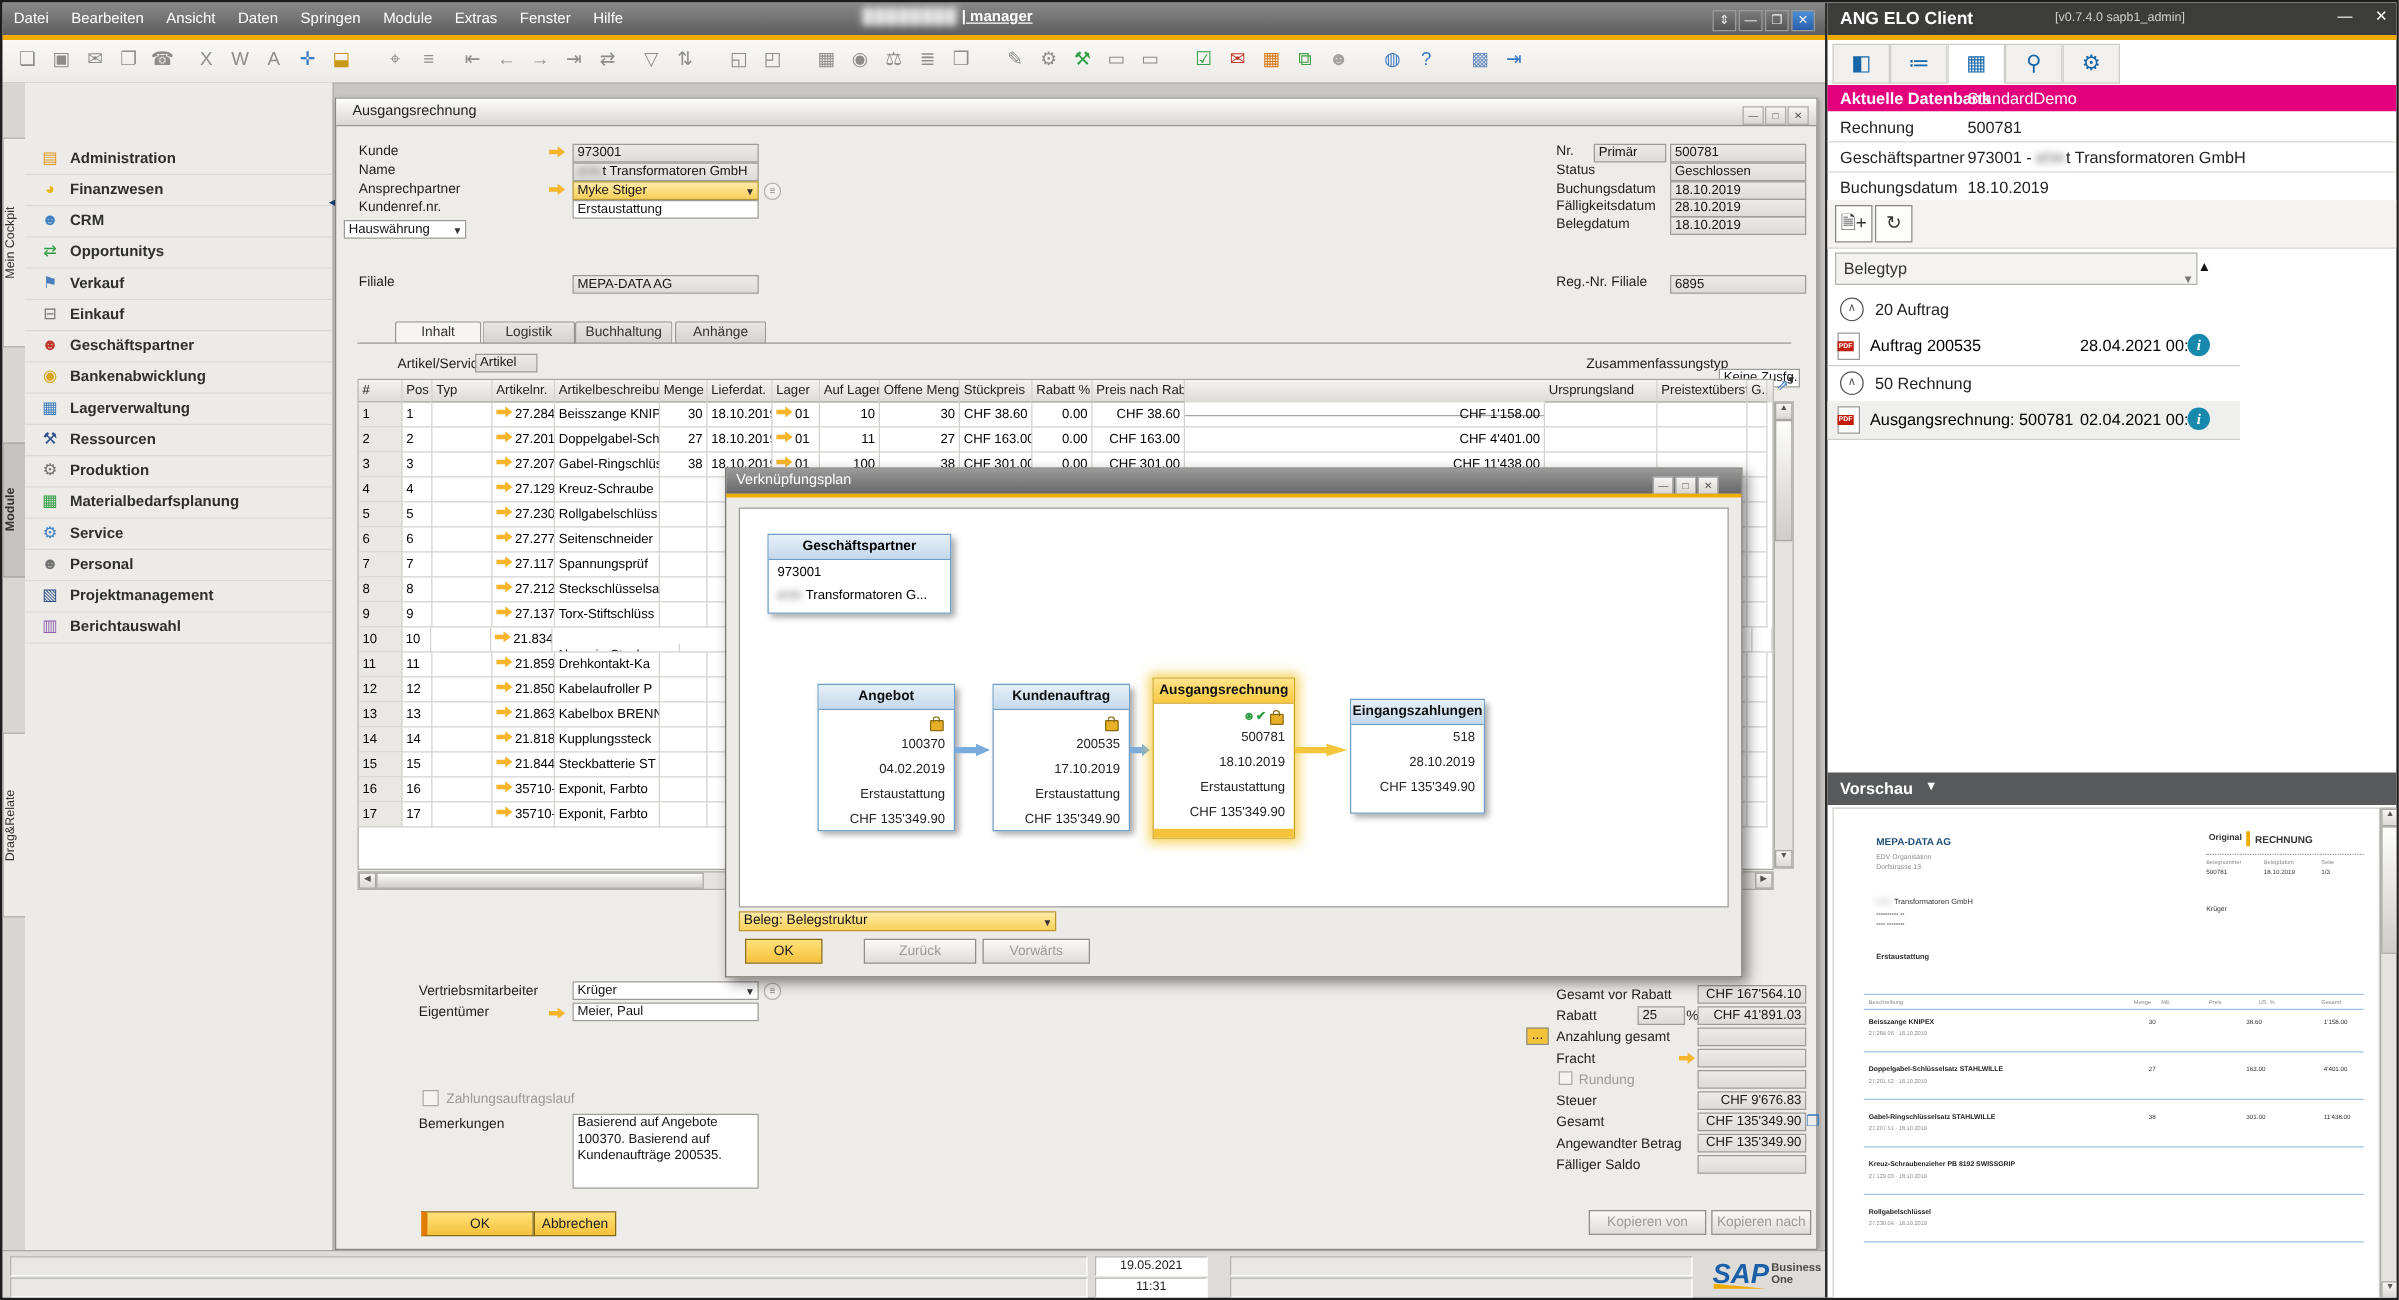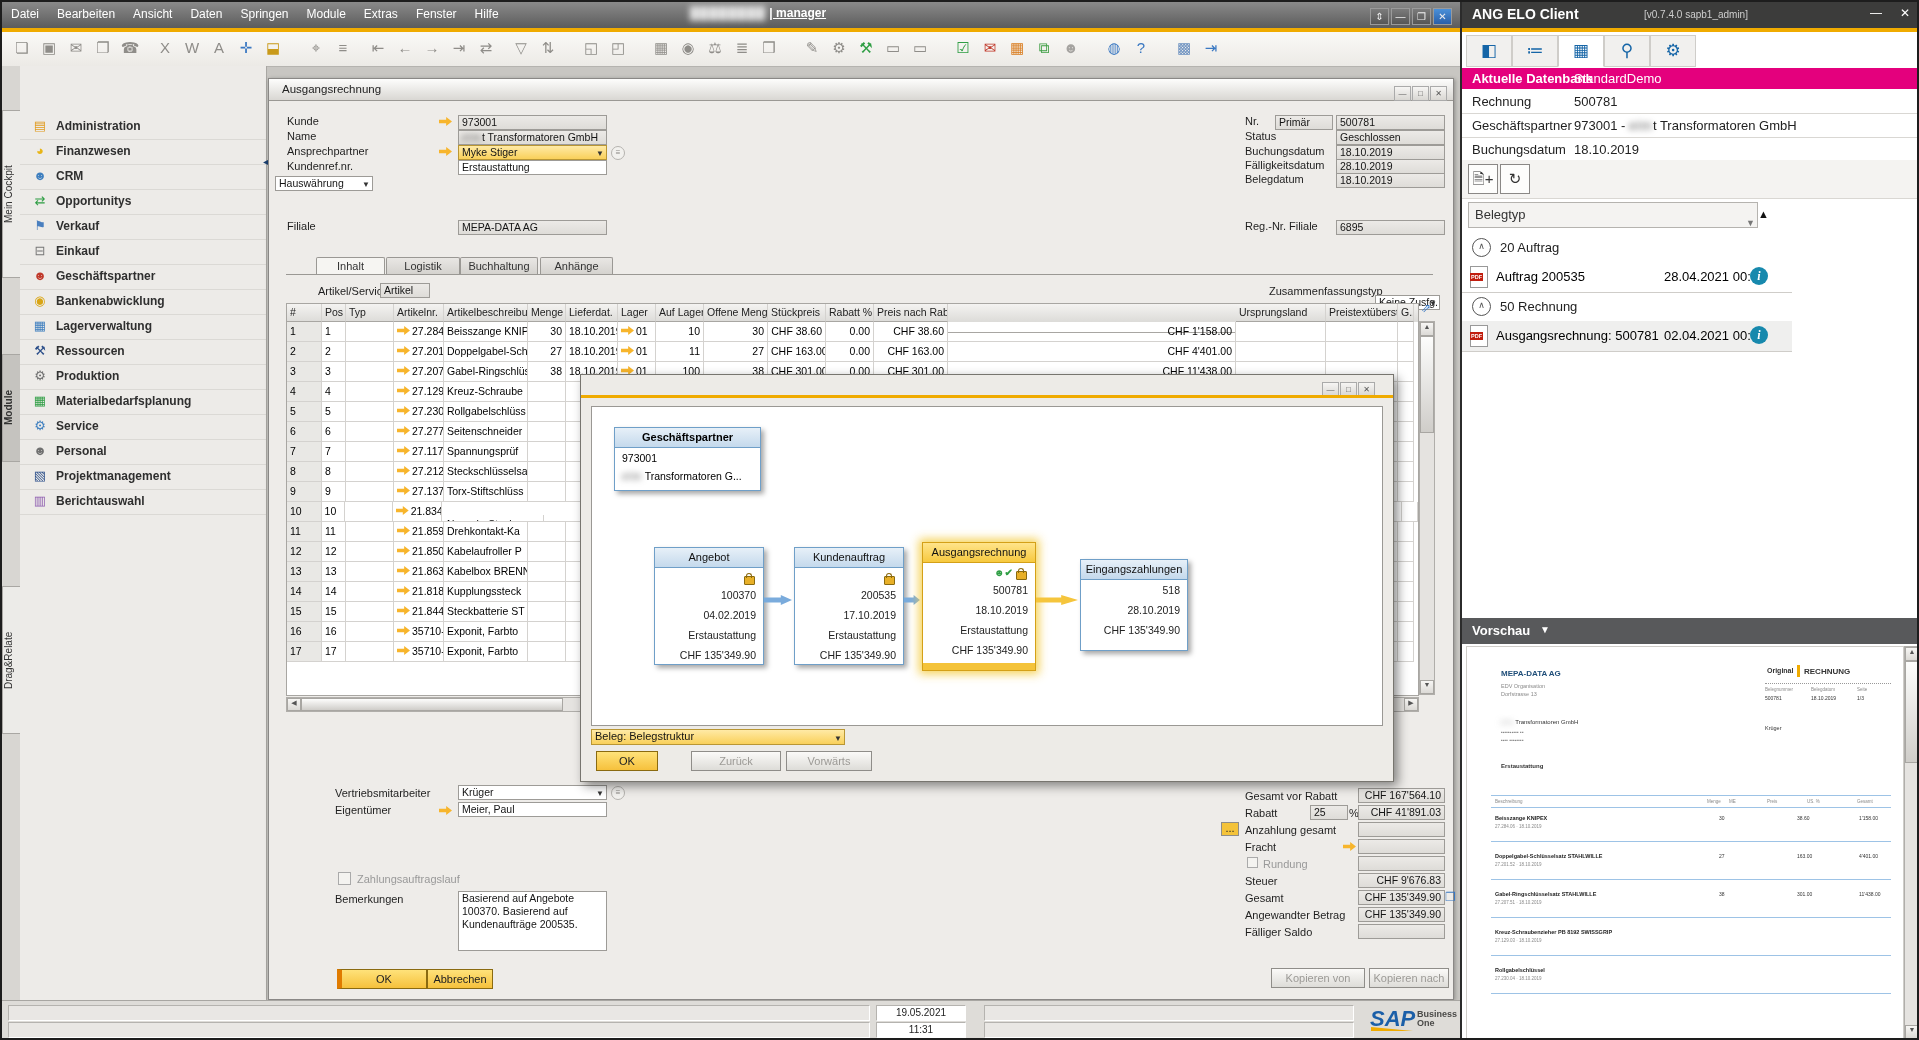--- a/index.html
+++ b/index.html
@@ -83,21 +83,21 @@
   
   #dialog{left:578px;top:372px;width:812px;height:406px;background:#edebe7;border:1px solid #77756f;
           box-shadow:4px 4px 10px rgba(0,0,0,.45);}
   #dlgtitle{left:0;top:0;width:100%;height:20px;background:linear-gradient(#9b9b9b,#666);}
   #dlgtitle .t{position:absolute;left:8px;top:3px;font-size:11.5px;color:#fff;}
   #dlgyellow{left:0;top:20px;width:100%;height:3px;background:#f0ab00;}
   #dlgctl{left:740px;top:3px;}
   #canvas{left:10px;top:31px;width:790px;height:318px;background:#fff;border:1px solid #9a9894;}
   .flowbox{position:absolute;border:1px solid #6f9fc8;background:#fff;box-shadow:3px 3px 5px rgba(0,0,0,.35);}
   .flowbox .fh{height:19px;background:linear-gradient(#e7f0f8,#c4d9ec);border-bottom:1px solid #6f9fc8;
-               font-size:11px;font-weight:normal;text-align:center;line-height:19px;color:#111;}
+               font-size:11px;font-weight:bold;text-align:center;line-height:19px;color:#111;}
   .flowbox .fl{position:absolute;right:7px;font-size:10.5px;color:#222;white-space:nowrap;}
   .flowbox.hl{border:1px solid #d4a017;box-shadow:0 0 9px 3px rgba(244,205,70,.9);}
   .flowbox.hl .fh{background:linear-gradient(#ffe48a,#f7c93f);border-bottom:1px solid #d4a017;}
   .flowbox.hl .selband{position:absolute;left:0;bottom:0;width:100%;height:7px;background:#f4c33a;}
   .flowarrow{position:absolute;height:10px;background:#7aabdc;
              clip-path:polygon(0 25%,60% 25%,60% 0,100% 50%,60% 100%,60% 75%,0 75%);}
   .flowarrow.yellow{background:#f5c53c;}
   .gpbox{position:absolute;border:1px solid #6f9fc8;background:#fff;box-shadow:3px 3px 5px rgba(0,0,0,.35);}
   .gpbox .fh{height:19px;background:linear-gradient(#e7f0f8,#c4d9ec);border-bottom:1px solid #6f9fc8;
              font-size:11px;font-weight:bold;text-align:center;line-height:19px;}
@@ -734,20 +734,23 @@
         <span class="lbl" style="left: 976px; top: 830px;">Angewandter Betrag</span>
         <div class="fld right" style="left: 1089px; top: 828px; width: 79px;">CHF 135'349.90</div>
         <span class="lbl" style="left: 976px; top: 847px;">Fälliger Saldo</span>
         <div class="fld right" style="left: 1089px; top: 845px; width: 79px;"></div>
         <div class="btn disabled" style="left: 1002px; top: 889px; width: 92px; height: 18px; line-height: 18px;">Kopieren von</div>
         <div class="btn disabled" style="left: 1100px; top: 889px; width: 78px; height: 18px; line-height: 18px;">Kopieren nach</div>
       </div>
   </div>
 
   <div class="abs" id="dialog">
+    <div class="abs" id="dlgtitle">
+      <span class="t">Verknüpfungsplan</span>
+    </div>
     <div class="abs smctl" id="dlgctl">
       <span>—</span><span>□</span><span>✕</span>
     </div>
     <div class="abs" id="dlgyellow"></div>
     <div class="abs" id="canvas">
         <div class="gpbox" style="left: 22px; top: 20px; width: 145px; height: 62px;">
           <div class="fh">Geschäftspartner</div>
           <span class="gl" style="top: 24px;">973001</span>
           <span class="gl" style="top: 42px;"><span class="redact" style="color: rgb(85, 85, 85);">elm</span><span> Transformatoren G...</span></span>
         </div>

